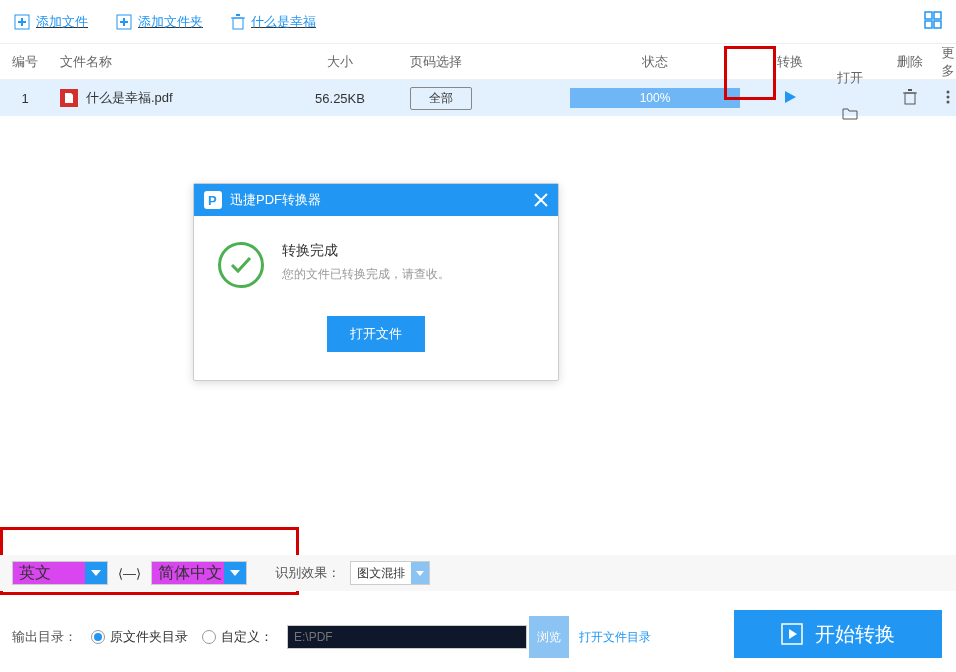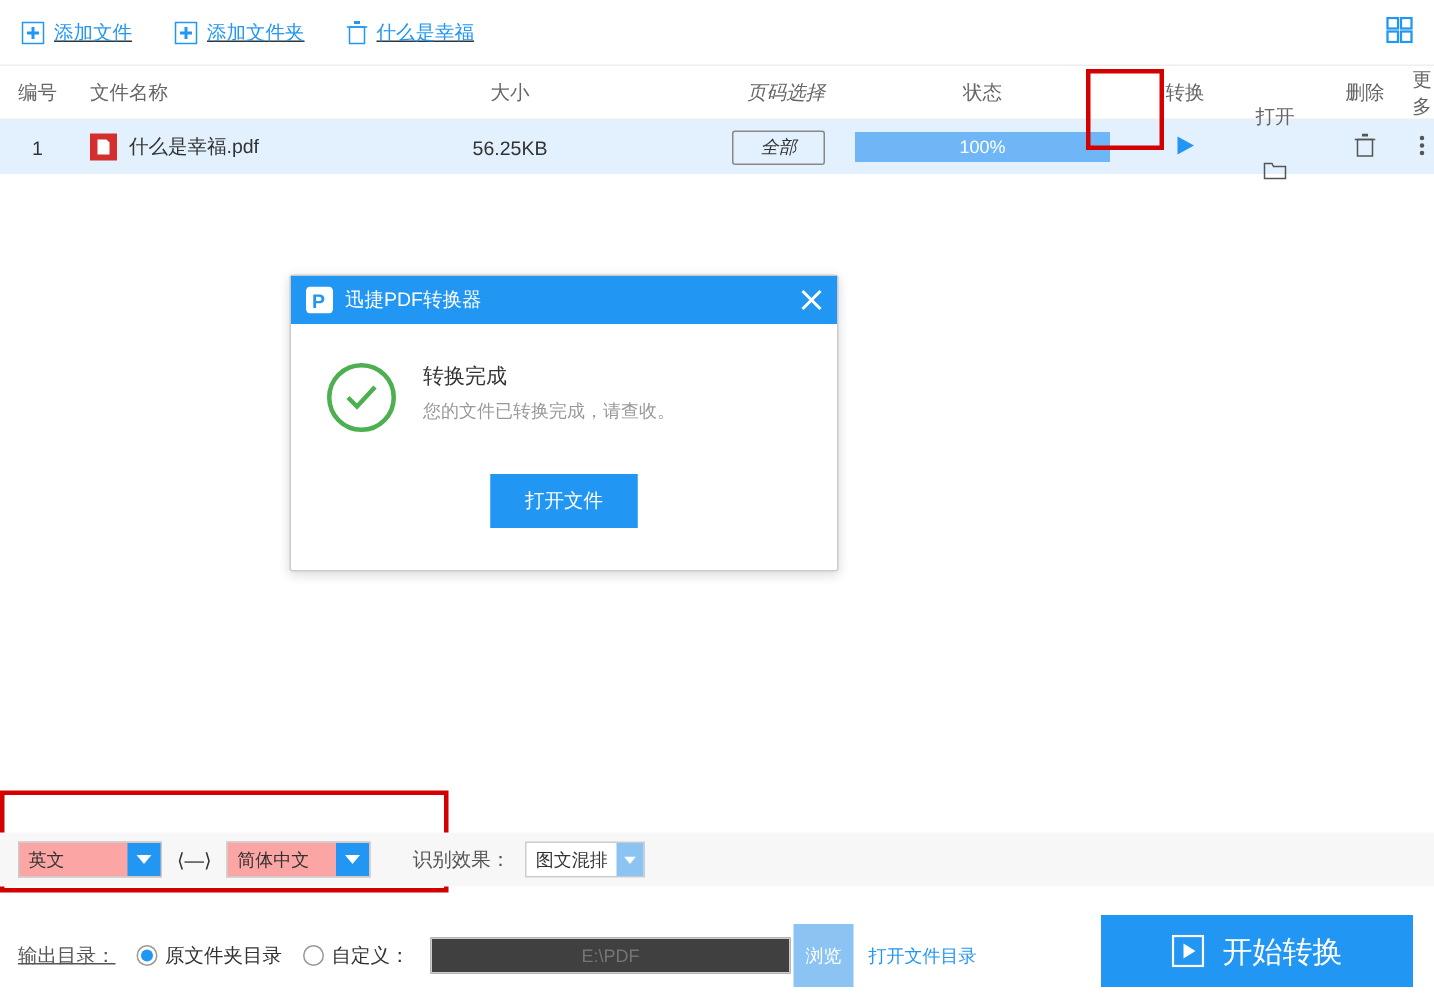--- a/index.html
+++ b/index.html
@@ -9,21 +9,21 @@
 .toolbar { height: 44px; display: flex; align-items: center; padding: 0 14px; border-bottom: 1px solid #eee; text-decoration: underline; }
 .tool-btn { display: flex; align-items: center; color: #2196f3; margin-right: 28px; cursor: pointer; }
 .tool-btn .ico { margin-right: 6px; display: inline-flex; }
 .grid-icon { margin-left: auto; cursor: pointer; }
 
 
 .thead { height: 36px; display: flex; align-items: center; color: #666; border-bottom: 1px solid #eee; }
 .col-num { width: 50px; text-align: center; }
 .col-name { width: 220px; padding-left: 10px; }
 .col-size { width: 140px; text-align: center; }
-.col-page { width: 140px; text-align: right; font-style: italic; }
+.col-page { width: 140px; text-align: left; }
 .col-status { width: 210px; text-align: center; }
 .col-convert { width: 60px; text-align: center; }
 .col-open { width: 60px; text-align: center; margin-top: 32px; }
 .col-delete { width: 60px; text-align: center; }
 .col-more { flex: 1; text-align: center; }
 
 
 .trow { height: 36px; display: flex; align-items: center; background: #e3f0fd; }
 .pdf-ico { width: 18px; height: 18px; background: #d32f2f; display: inline-flex; align-items: center; justify-content: center; margin-right: 8px; vertical-align: middle; }
 .page-btn { display: inline-block; border: 1px solid #888; border-radius: 2px; padding: 2px 18px; font-size: 12px; cursor: pointer; }
@@ -44,33 +44,33 @@
 .modal-body { padding: 26px 24px 18px; display: flex; }
 .check-circle { width: 46px; height: 46px; border: 3px solid #4caf50; border-radius: 50%; display: flex; align-items: center; justify-content: center; margin-right: 18px; flex-shrink: 0; }
 .modal-title { font-size: 14px; color: #333; margin-bottom: 6px; }
 .modal-sub { font-size: 12px; color: #999; }
 .modal-btns { display: flex; justify-content: center; gap: 26px; padding: 10px 0 28px; }
 .btn-outline { border: 1px solid #2196f3; color: #2196f3; background: #fff; padding: 8px 24px; cursor: pointer; font-size: 13px; }
 .btn-fill { border: 1px solid #2196f3; background: #2196f3; color: #fff; padding: 8px 22px; cursor: pointer; font-size: 13px; }
 
 
 .lang-bar { position: absolute; left: 0; top: 555px; width: 100%; height: 36px; background: #f7f7f7; display: flex; align-items: center; padding-left: 12px; }
-.sel { position: relative; width: 96px; height: 24px; border: 1px solid #ccc; background: #fca5a5; display: flex; align-items: center; padding-left: 6px; font-size: 12px; text-align: right; }
+.sel { position: relative; width: 96px; height: 24px; border: 1px solid #ccc; background: #d946ef; display: flex; align-items: center; padding-left: 6px; font-size: 16px; text-align: right; }
 .sel .arrow { position: absolute; right: 0; top: 0; width: 22px; height: 100%; background: #2196f3; display: flex; align-items: center; justify-content: center; }
 .swap { margin: 0 10px; }
 .rec-label { margin-left: 28px; margin-right: 10px; color: #555; }
 .sel2 { position: relative; width: 80px; height: 24px; border: 1px solid #ccc; background: #fff; display: flex; align-items: center; padding-left: 6px; font-size: 12px; }
 .sel2 .arrow { position: absolute; right: 0; top: 0; width: 18px; height: 100%; background: #8bc3f3; display: flex; align-items: center; justify-content: center; }
 
 .output-bar { position: absolute; left: 0; top: 612px; width: 100%; height: 50px; display: flex; align-items: center; padding-left: 12px; }
-.out-label { margin-right: 14px; color: #555; text-decoration: underline; }
+.out-label { margin-right: 14px; color: #555; }
 .radio-wrap { display: flex; align-items: center; margin-right: 14px; cursor: pointer; }
 .radio-dot { width: 14px; height: 14px; border-radius: 50%; border: 1px solid #999; margin-right: 5px; display: flex; align-items: center; justify-content: center; }
 .radio-dot.on::after { content: ""; width: 8px; height: 8px; background: #2196f3; border-radius: 50%; }
-.path-input { width: 240px; height: 24px; border: 1px solid #ccc; padding: 4px 6px; font-size: 12px; color: #999; background: #404040; text-align: center; }
+.path-input { width: 240px; height: 24px; border: 1px solid #ccc; padding: 4px 6px; font-size: 12px; color: #999; background: #0f172a; }
 .browse-btn { height: 42px; padding: 0 8px; background: #8bc3f3; color: #fff; border: none; font-size: 12px; cursor: pointer; margin-left: 2px; }
 .link-btn { margin-left: 10px; color: #2196f3; font-size: 12px; cursor: pointer; }
 
 .start-btn { position: absolute; right: 14px; top: 610px; width: 208px; height: 48px; background: #2196f3; color: #fff; display: flex; align-items: center; justify-content: center; font-size: 20px; cursor: pointer; }
 .start-btn .play-square { margin-right: 12px; display: inline-flex; }
 </style>
 </head>
 <body>
 
 <div class="toolbar">

